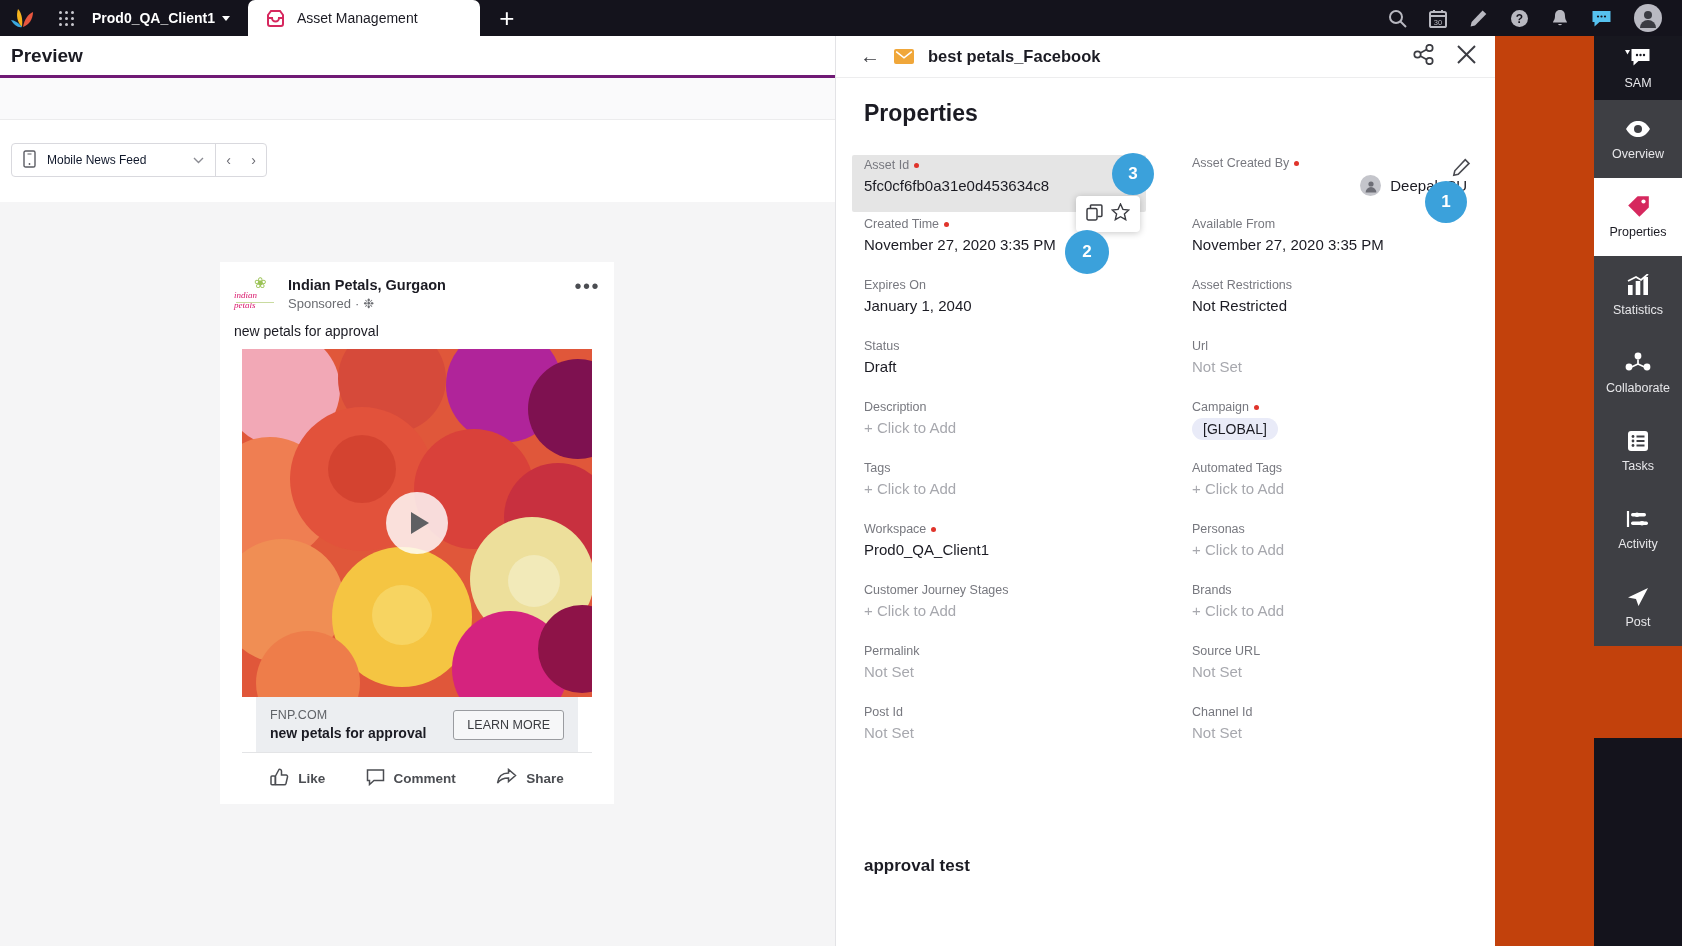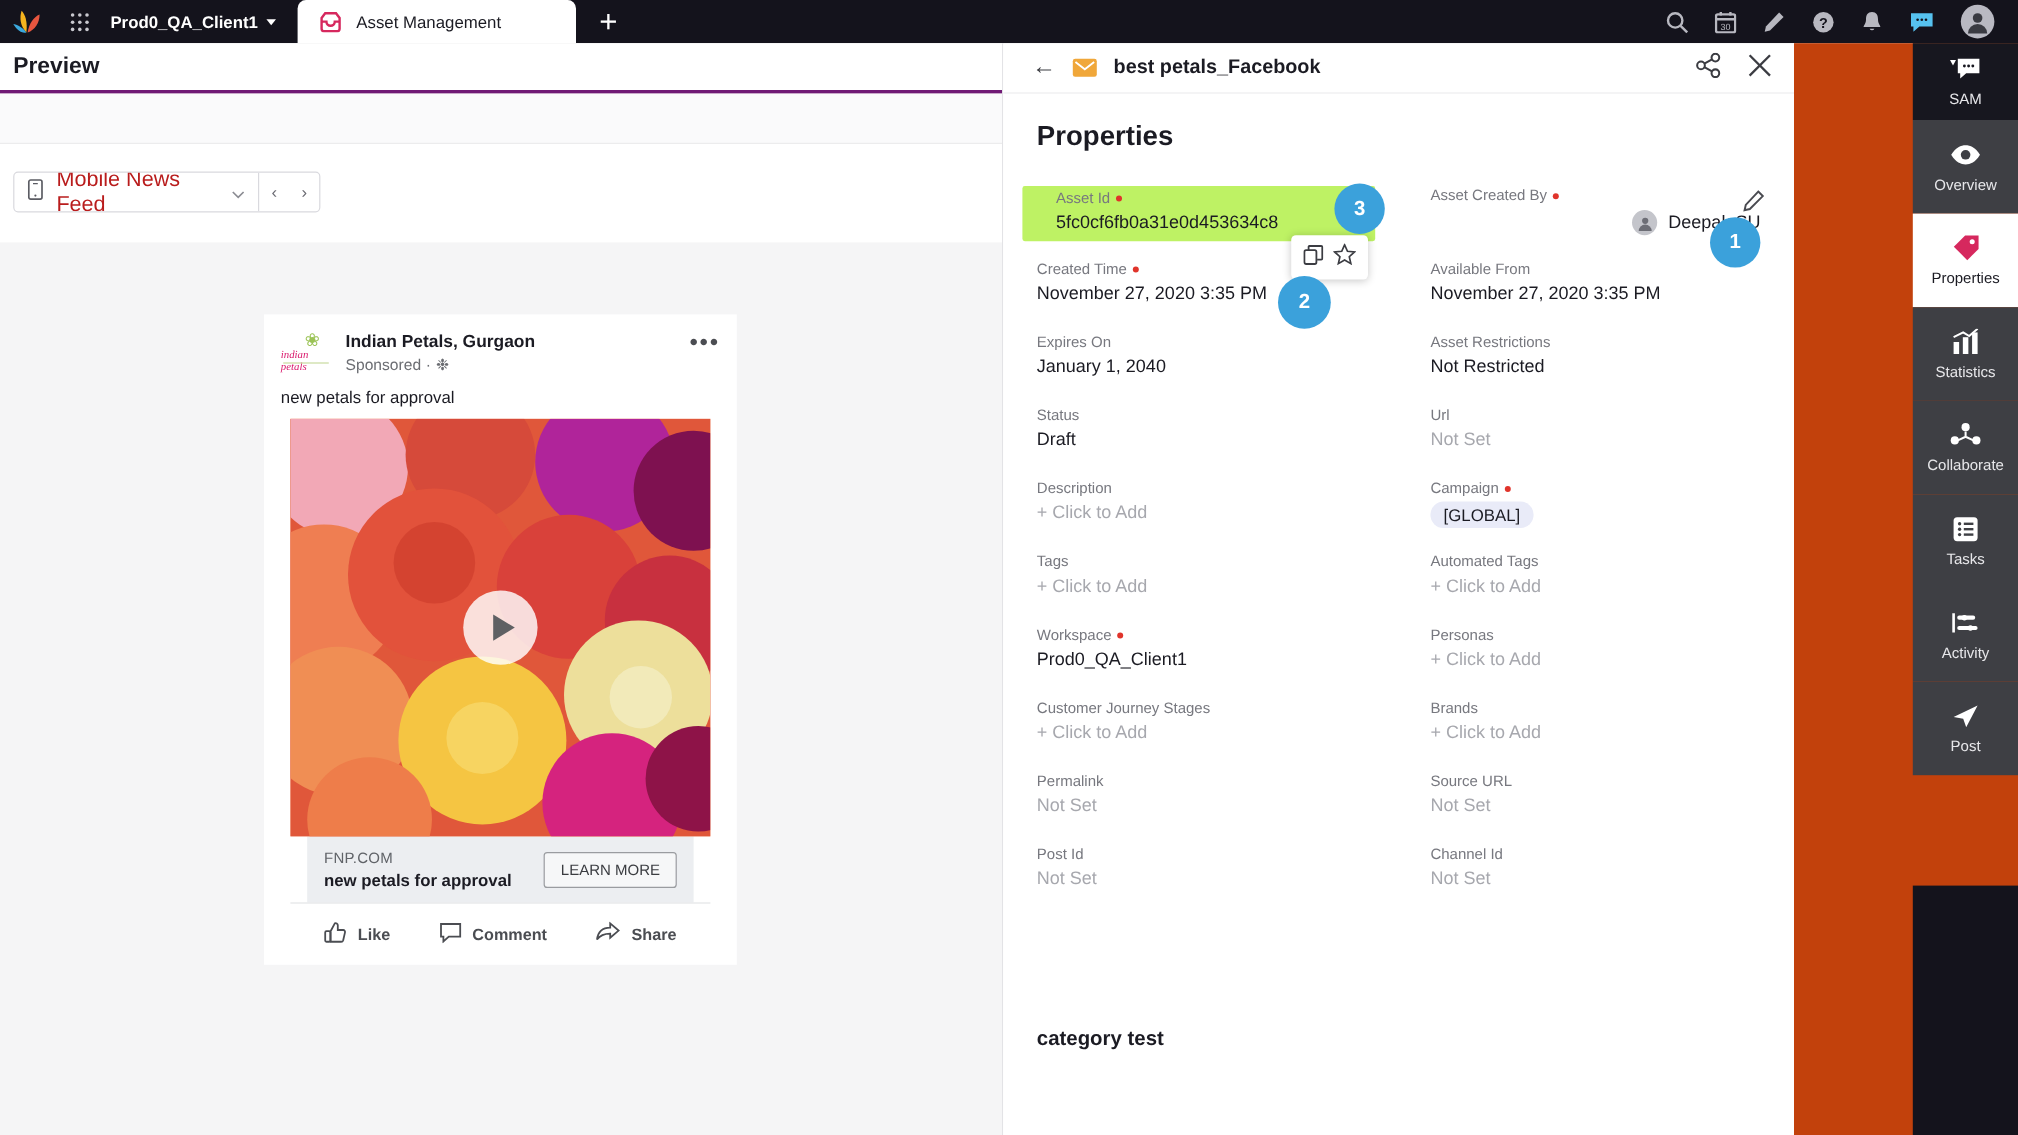--- a/index.html
+++ b/index.html
@@ -49,21 +49,21 @@
   .preview-head {
     height: 42px; display: flex; align-items: center; padding-left: 11px;
     font-size: 19px; font-weight: bold; color: #1b1b23;
     border-bottom: 3px solid #701a75;
   }
   .preview-band { height: 42px; background: #fafafb; border-bottom: 1px solid #ececed; }
   .preview-ctrls { height: 80px; display: flex; align-items: center; padding-left: 11px; }
   .sel-group { display: flex; height: 34px; border: 1px solid #d9d9de; border-radius: 4px; overflow: hidden; background:#fff; }
   .sel-main {
     display: flex; align-items: center; gap: 11px; padding: 0 11px 0 11px; width: 203px;
-    font-size: 18px; color: #b91c1c;
+    font-size: 12px; color: #0f172a;
   }
   .sel-main .lbl { flex: 1; }
   .sel-arrows { display: flex; border-left: 1px solid #d9d9de; }
   .arrbtn { width: 25px; display:flex; align-items:center; justify-content:center; color:#6a6a72; font-size:14px; }
   .arrbtn + .arrbtn { }
   .preview-stage {
     position: absolute; top: 166px; left: 0; right: 0; bottom: 0;
     background: #f5f5f6;
   }
   .fbcard {
@@ -136,22 +136,22 @@
   .props-wrap { padding: 22px 0 0 0; position: relative; height: 868px; }
   .props-title {
     font-size: 23px; font-weight: bold; color: #1b1b23; padding-left: 28px; margin-bottom: 28px;
   }
   .grid {
     display: grid; grid-template-columns: 328px 1fr; padding: 0 28px 0 28px;
     row-gap: 0;
   }
   .field { height: 61px; padding-left: 0; position: relative; }
   .field.hl {
-    background: #bef264; margin-left: -12px; padding-left: 28px; width: 294px; border-radius: 2px;
-    height: 46px; padding-top: 2px;
+    background: #e5e5e5; margin-left: -12px; padding-left: 12px; width: 294px; border-radius: 2px;
+    height: 57px; padding-top: 2px;
   }
   .f-label { font-size: 12.5px; color: #77787f; line-height: 16px; display: flex; align-items: center; gap: 5px; }
   .req-dot { width: 5px; height: 5px; border-radius: 50%; background: #e0342b; display: inline-block; }
   .f-value { font-size: 15px; color: #1b1b23; margin-top: 4px; }
   .f-value.muted { color: #a7a8ae; }
   .f-value.add { color: #a7a8ae; }
   .f-value.chip {
     display: inline-block; background: #e9ebf8; color: #1b1b23; border-radius: 11px;
     padding: 3px 11px; font-size: 14px; margin-top: 3px;
   }
@@ -537,21 +537,21 @@
             <div class="f-label">Post Id</div>
             <div class="f-value muted">Not Set</div>
           </div>
           <div class="field">
             <div class="f-label">Channel Id</div>
             <div class="f-value muted">Not Set</div>
           </div>
           <div class="field"></div>
         </div>
 
-      <div class="cat-title">category test</div>
+      <div class="cat-title">approval test</div>
     </div>
   </div>
 
   <div class="rail">
     <div class="rail-bottom"></div>
     <div class="rail-inner" id="rail">
         <div class="rail-item dark">
           <span class="rail-ic sam-row">
             <svg width="26" height="20" viewBox="0 0 26 20">
               <path d="M6.5 1 h18 v12 h-11 l-5 4.5 V13 h-2 Z" fill="#ffffff"></path>

